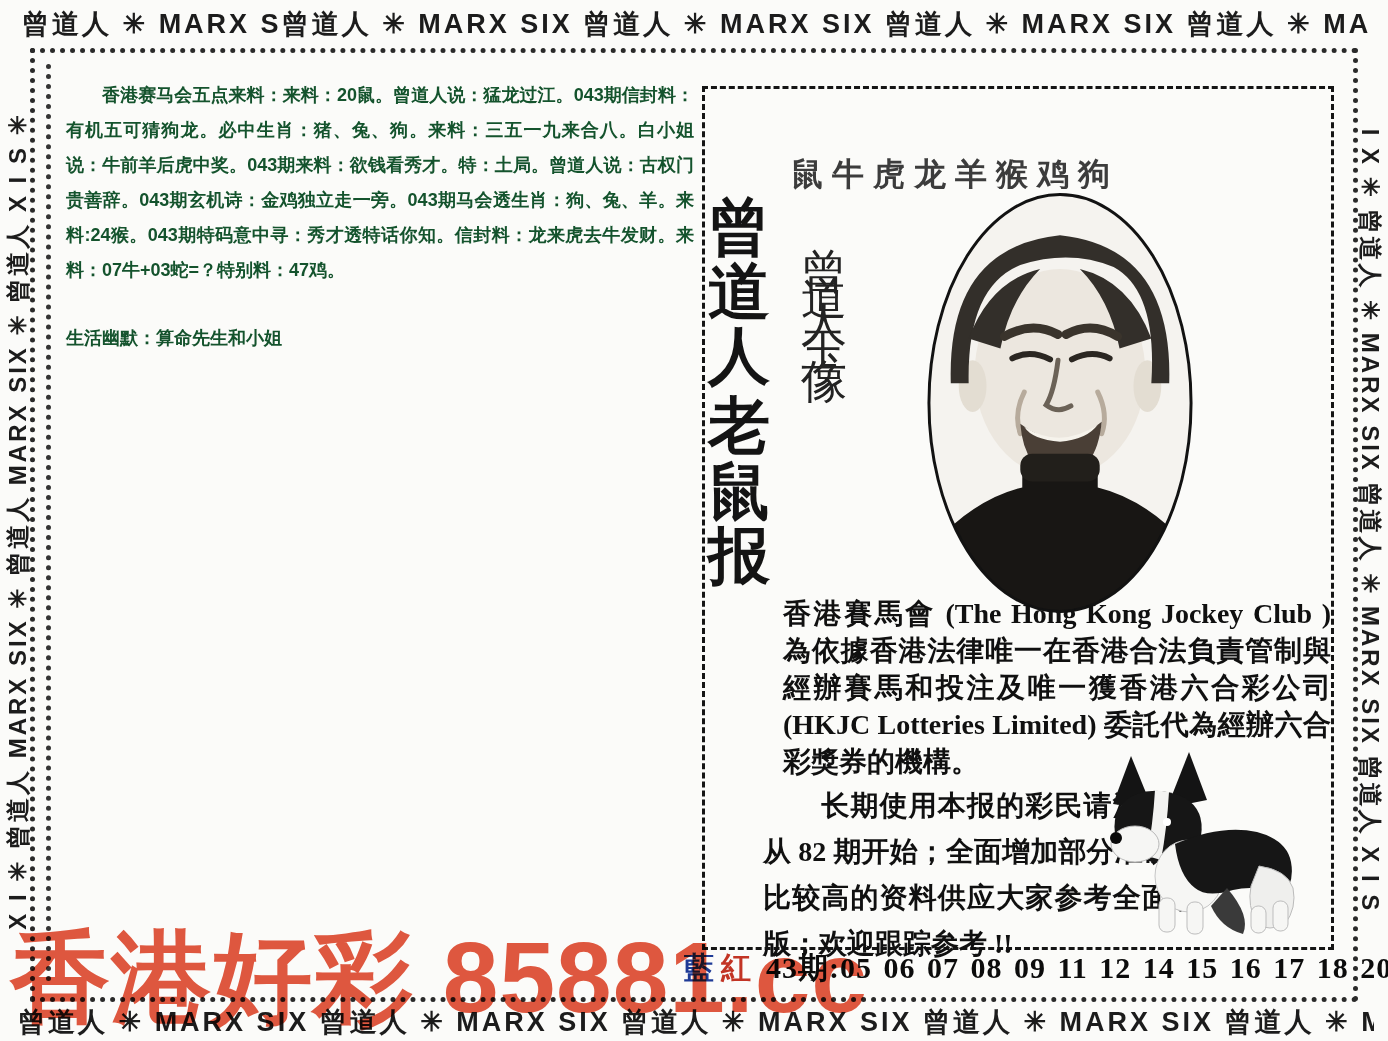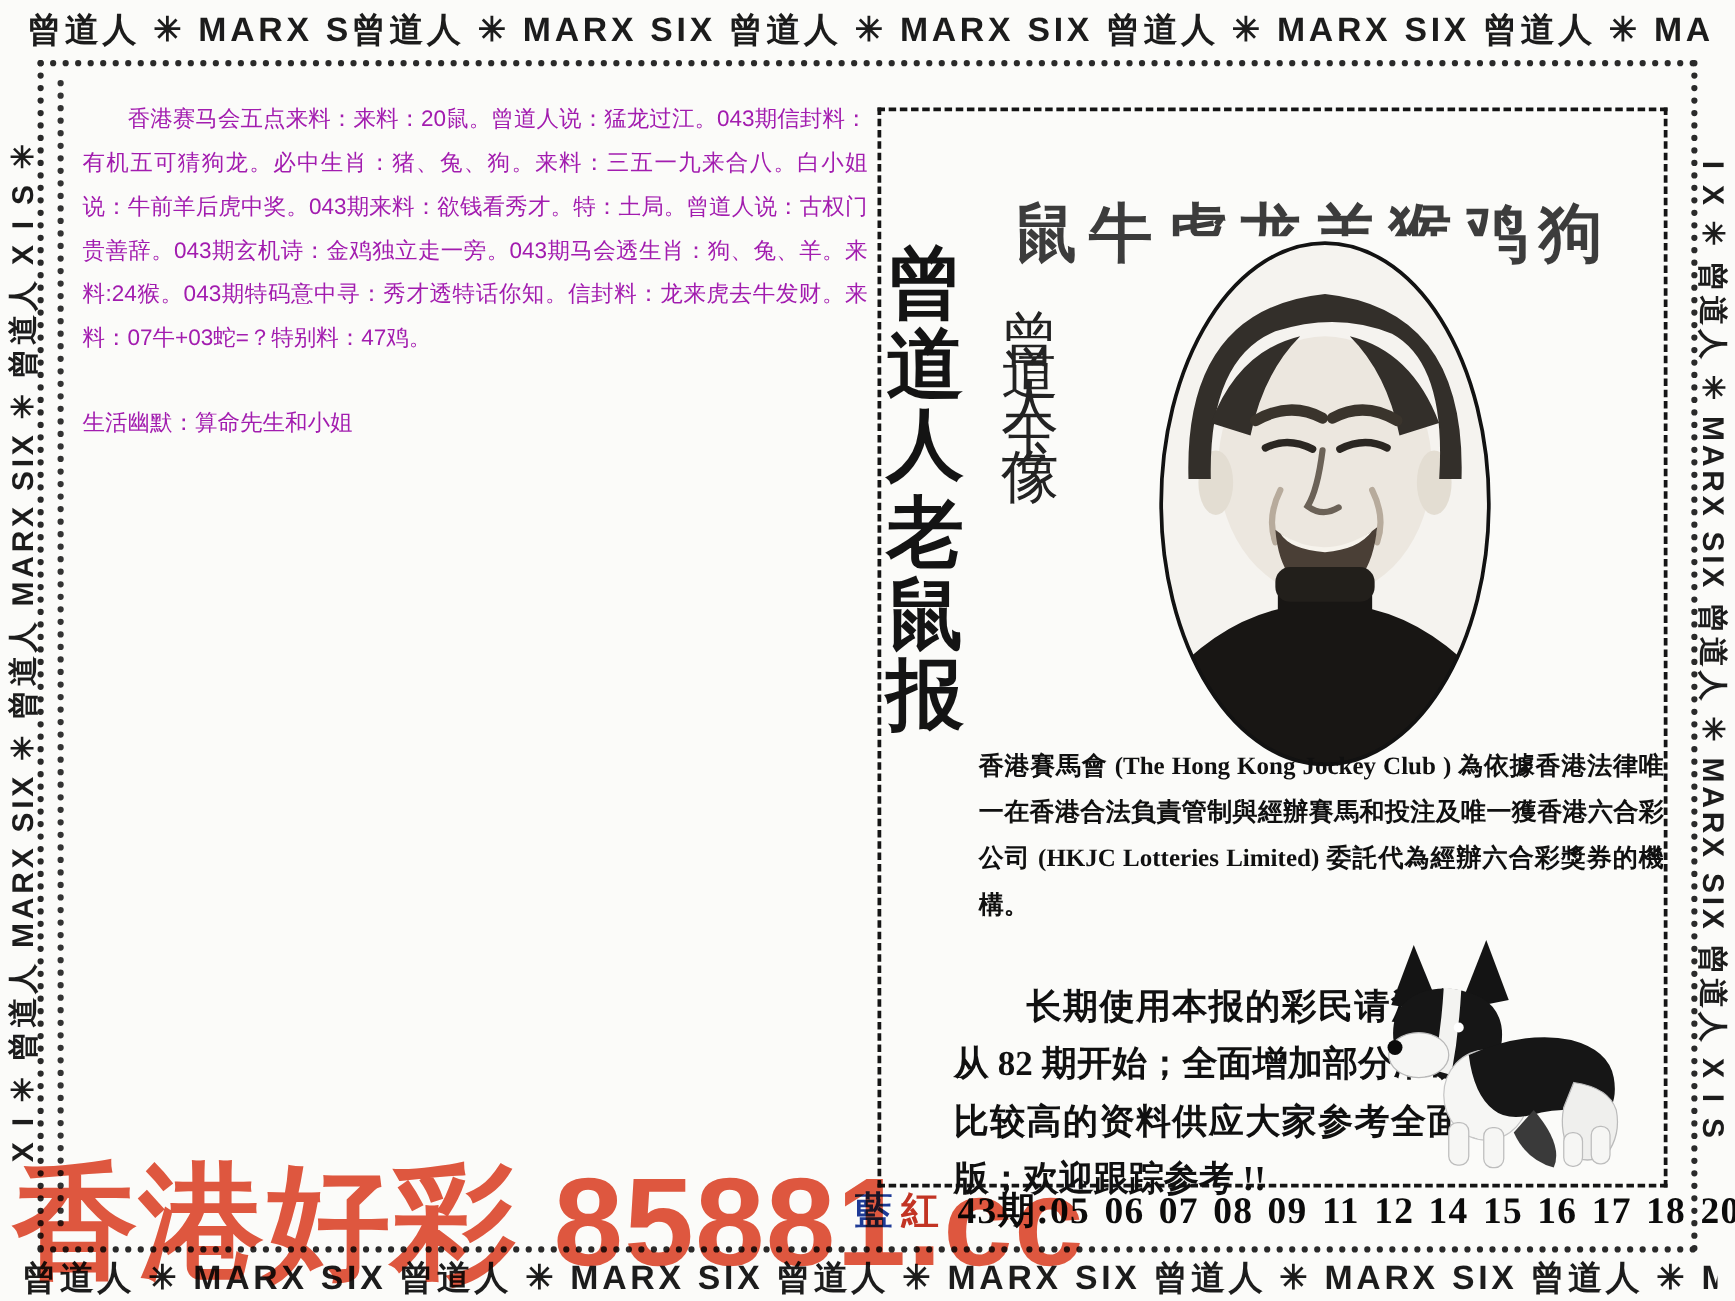--- a/index.html
+++ b/index.html
@@ -13,39 +13,39 @@
   .strip.side{width:960px;text-align:center;font-size:24px;}
   .strip.leftside{left:-462px;top:505px;transform:rotate(-90deg);}
   .strip.rightside{left:890px;top:505px;transform:rotate(90deg);}
   
   .frame{position:absolute;left:30px;top:48px;width:1318px;height:944px;
          border:5px dotted #2a2a2a;pointer-events:none;}
   .innerchain{position:absolute;left:46px;top:64px;height:918px;width:0;
               border-left:5px dotted #333;pointer-events:none;}
   
   .leftcol{position:absolute;left:66px;top:78px;width:628px;}
-  .leftcol p{margin:0 0 33px 0;font-size:18px;font-weight:400;line-height:35px;
-             text-align:justify;color:#a21caf;}
+  .leftcol p{margin:0 0 33px 0;font-size:18px;font-weight:700;line-height:35px;
+             text-align:justify;color:#14532d;}
   .leftcol .humor-title{margin:8px 0 2px 0;}
   
   .panel{position:absolute;left:702px;top:86px;width:626px;height:858px;
          border:3px dashed #151515;}
   .ptitle{position:absolute;left:80px;top:4px;font-size:45px;font-weight:800;
           letter-spacing:3px;color:#0a0a0a;white-space:nowrap;}
-  .psub{position:absolute;left:106px;top:64px;font-size:51px;font-weight:700;
+  .psub{position:absolute;left:86px;top:64px;font-size:32px;font-weight:700;
         letter-spacing:9px;color:#3c3c3c;white-space:nowrap;}
   .vmain{position:absolute;left:-8px;top:56px;height:760px;writing-mode:vertical-rl;
          font-size:62px;font-weight:800;letter-spacing:66px;color:#141414;}
   .vsub{position:absolute;left:88px;top:122px;writing-mode:vertical-rl;
         font-size:46px;font-weight:500;letter-spacing:28px;color:#232323;
         font-family:"Liberation Serif",serif;}
   .portrait{position:absolute;left:216px;top:100px;width:278px;height:428px;}
   .portrait svg{width:100%;height:100%;}
   .jockey{position:absolute;left:78px;top:506px;width:548px;margin:0;
-          font-size:20px;line-height:37px;font-weight:600;text-align:justify;
+          font-size:28px;line-height:37px;font-weight:600;text-align:justify;
           font-family:"Liberation Serif",serif;color:#101010;}
   .notice{position:absolute;left:58px;top:694px;width:436px;margin:0;
           font-size:28px;line-height:46px;font-weight:700;text-align:justify;
           font-family:"Liberation Serif",serif;color:#101010;}
   .corgi{position:absolute;left:396px;top:658px;width:210px;height:192px;}
   .corgi svg{width:100%;height:100%;}
   
   .numrow{position:absolute;left:684px;top:948px;font-size:30px;font-weight:700;
           font-family:"Liberation Serif",serif;white-space:nowrap;letter-spacing:1px;
           word-spacing:3px;color:#0c0c0c;z-index:20;}

